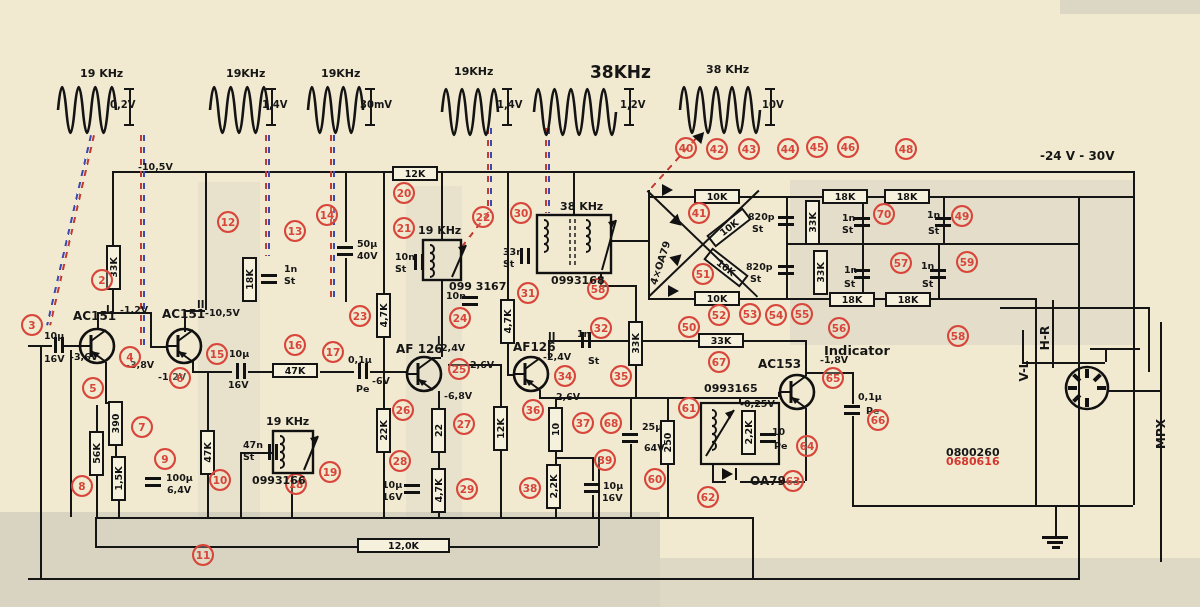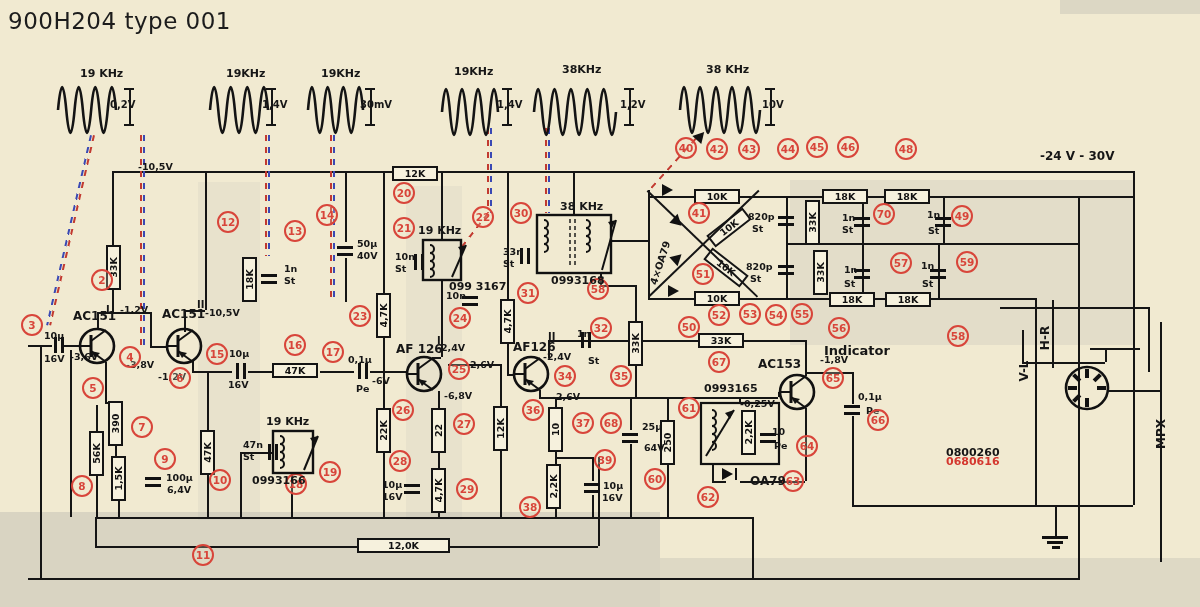--- a/index.html
+++ b/index.html
@@ -20,21 +20,20 @@
   .res.v span{transform:rotate(-90deg);}
   .capbar{position:absolute;background:#111;}
   .tri{position:absolute;width:0;height:0;border-top:6px solid transparent;border-bottom:6px solid transparent;
        border-left:11px solid #111;}
   svg{position:absolute;overflow:visible;}
 </style>
 </head>
 <body>
 
 <div id="board">
-  <div id="title">900H204 type 001</div>
 <div class="blob" style="left: 0px; top: 512px; width: 660px; height: 95px; background: rgba(150, 150, 150, 0.26);"></div>
     <div class="blob" style="left: 660px; top: 558px; width: 540px; height: 49px; background: rgba(150, 150, 150, 0.2);"></div>
     <div class="blob" style="left: 790px; top: 180px; width: 345px; height: 165px; background: rgba(165, 165, 165, 0.18);"></div>
     <div class="blob" style="left: 198px; top: 182px; width: 62px; height: 338px; background: rgba(175, 175, 175, 0.12);"></div>
     <div class="blob" style="left: 406px; top: 186px; width: 56px; height: 334px; background: rgba(175, 175, 175, 0.12);"></div>
     <div class="blob" style="left: 1060px; top: 0px; width: 140px; height: 14px; background: rgba(160, 160, 160, 0.25);"></div>
     <div class="wire" style="left: 112px; top: 171px; width: 1021px; height: 2px;"></div>
     <div class="wire" style="left: 1133px; top: 171px; width: 2px; height: 334px;"></div>
     <div class="wire" style="left: 1078px; top: 196px; width: 2px; height: 382px;"></div>
     <div class="wire" style="left: 28px; top: 578px; width: 1052px; height: 2px;"></div>
@@ -380,21 +379,21 @@
     <div class="circ" style="left: 389px; top: 450px;">28</div>
     <div class="circ" style="left: 456px; top: 478px;">29</div>
     <div class="circ" style="left: 510px; top: 202px;">30</div>
     <div class="circ" style="left: 517px; top: 282px;">31</div>
     <div class="circ" style="left: 590px; top: 317px;">32</div>
     <div class="circ" style="left: 587px; top: 278px;">58</div>
     <div class="circ" style="left: 554px; top: 365px;">34</div>
     <div class="circ" style="left: 610px; top: 365px;">35</div>
     <div class="circ" style="left: 522px; top: 399px;">36</div>
     <div class="circ" style="left: 572px; top: 412px;">37</div>
-    <div class="circ" style="left: 519px; top: 496px; text-align: right;">38</div>
+    <div class="circ" style="left: 519px; top: 477px; text-align: right;">38</div>
     <div class="circ" style="left: 594px; top: 449px;">39</div>
     <div class="circ" style="left: 675px; top: 137px;">40</div>
     <div class="circ" style="left: 688px; top: 202px;">41</div>
     <div class="circ" style="left: 706px; top: 138px;">42</div>
     <div class="circ" style="left: 738px; top: 138px;">43</div>
     <div class="circ" style="left: 777px; top: 138px;">44</div>
     <div class="circ" style="left: 806px; top: 136px;">45</div>
     <div class="circ" style="left: 837px; top: 136px;">46</div>
     <div class="circ" style="left: 873px; top: 203px;">70</div>
     <div class="circ" style="left: 895px; top: 138px;">48</div>
@@ -456,21 +455,21 @@
       <path d="M0,24 Q4,-22 8,24 Q12,70 16,24 Q20,-22 24,24 Q28,70 32,24 Q36,-22 40,24 Q44,70 48,24 Q52,-22 56,24" fill="none" stroke="#141414" stroke-width="2.6"></path>
     </svg>
     <div class="txt " style="left: 454px; top: 66px; font-size: 11px;">19KHz</div>
     <div class="txt " style="left: 497px; top: 100px; font-size: 10px;">1,4V</div>
     <div class="wire" style="left: 502px; top: 88px; width: 10px; height: 2px;"></div>
     <div class="wire" style="left: 507px; top: 88px; width: 2px; height: 38px;"></div>
     <div class="wire" style="left: 502px; top: 124px; width: 10px; height: 2px;"></div>
     <svg width="82" height="48" style="left: 534px; top: 88px;">
       <path d="M0,24 Q4.1,-22 8.2,24 Q12.299999999999999,70 16.4,24 Q20.5,-22 24.599999999999998,24 Q28.699999999999996,70 32.8,24 Q36.9,-22 41,24 Q45.1,70 49.199999999999996,24 Q53.3,-22 57.39999999999999,24 Q61.49999999999999,70 65.6,24 Q69.69999999999999,-22 73.8,24 Q77.89999999999999,70 82,24" fill="none" stroke="#141414" stroke-width="2.6"></path>
     </svg>
-    <div class="txt " style="left: 562px; top: 64px; font-size: 11px;">38KHz</div>
+    <div class="txt " style="left: 590px; top: 64px; font-size: 17px;">38KHz</div>
     <div class="txt " style="left: 620px; top: 100px; font-size: 10px;">1,2V</div>
     <div class="wire" style="left: 624px; top: 88px; width: 10px; height: 2px;"></div>
     <div class="wire" style="left: 629px; top: 88px; width: 2px; height: 38px;"></div>
     <div class="wire" style="left: 624px; top: 124px; width: 10px; height: 2px;"></div>
     <svg width="80" height="48" style="left: 680px; top: 86px;">
       <path d="M0,24 Q4,-22 8,24 Q12,70 16,24 Q20,-22 24,24 Q28,70 32,24 Q36,-22 40,24 Q44,70 48,24 Q52,-22 56,24 Q60,70 64,24 Q68,-22 72,24 Q76,70 80,24" fill="none" stroke="#141414" stroke-width="2.6"></path>
     </svg>
     <div class="txt " style="left: 706px; top: 64px; font-size: 11px;">38 KHz</div>
     <div class="txt " style="left: 762px; top: 100px; font-size: 10px;">10V</div>
     <div class="wire" style="left: 765px; top: 88px; width: 10px; height: 2px;"></div>

